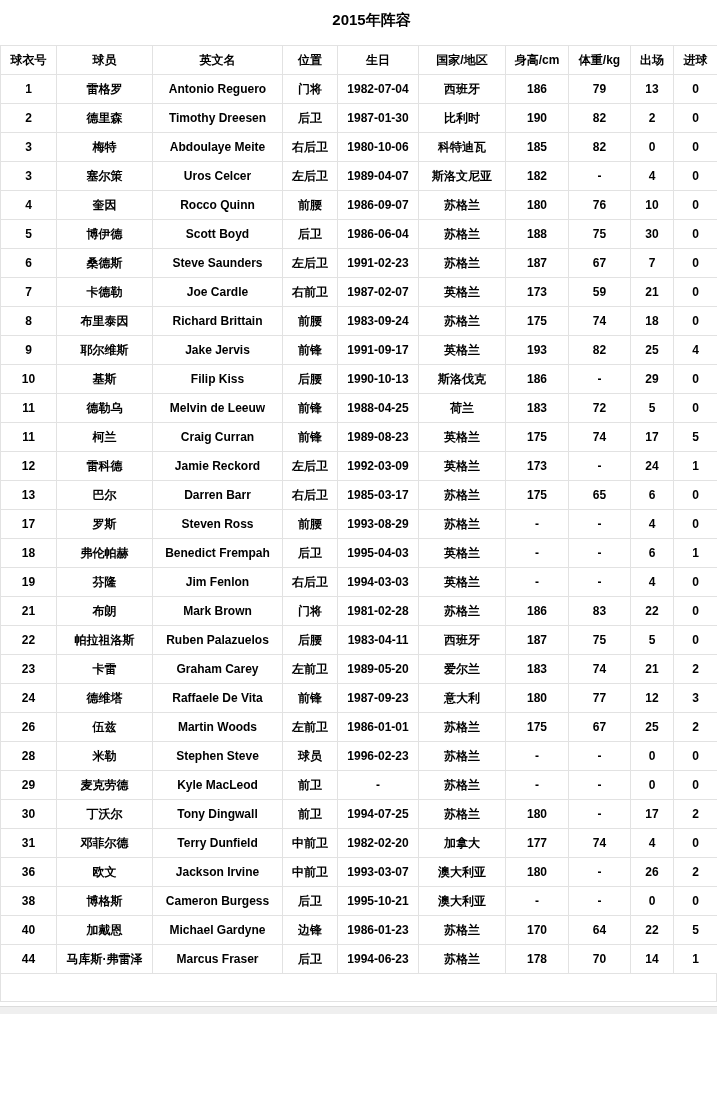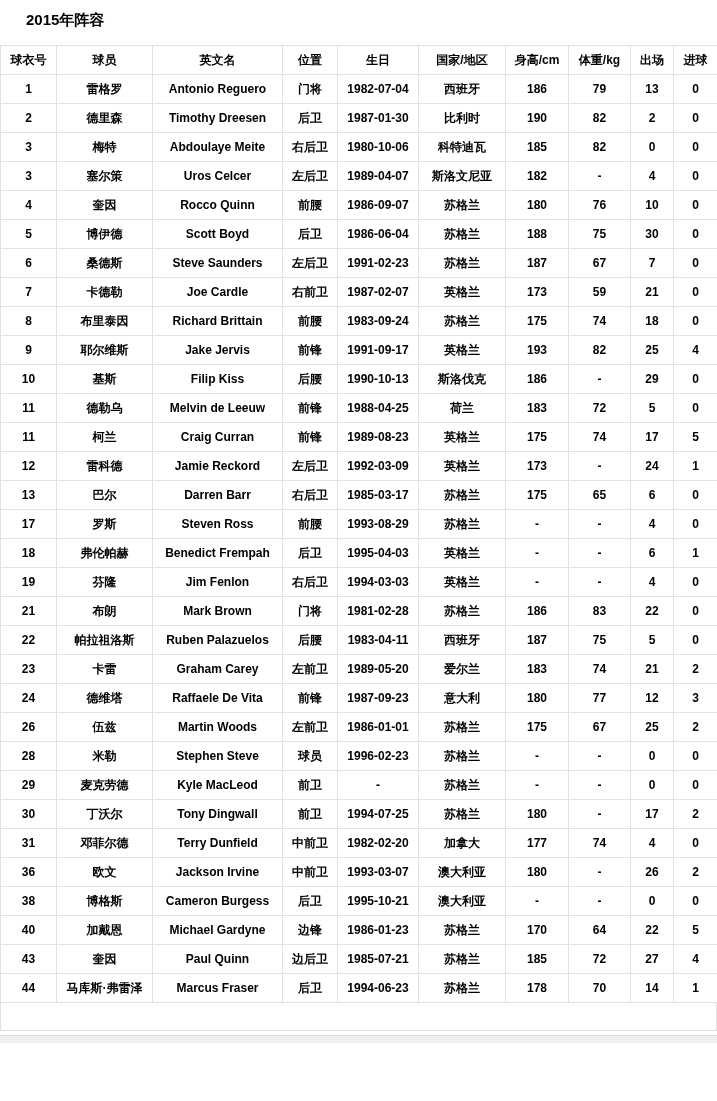--- a/index.html
+++ b/index.html
@@ -16,20 +16,21 @@
     position: relative;
   }
   .title {
     margin: 0;
     padding: 10px 0 0 26px;
     height: 19px;
     font-size: 15px;
     line-height: 19px;
     font-weight: bold;
     color: #000000;
+    text-align: center;
   }
   table.squad {
     margin-top: 16px;
     border-collapse: collapse;
     table-layout: fixed;
     width: 717px;
     border-radius: 18px;
   }
   table.squad th, table.squad td {
     border: 1px solid #e2e2e2;
@@ -449,32 +450,20 @@
           <td>Michael Gardyne</td>
           <td>边锋</td>
           <td>1986-01-23</td>
           <td>苏格兰</td>
           <td>170</td>
           <td>64</td>
           <td>22</td>
           <td>5</td>
         </tr>
         <tr>
-          <td>43</td>
-          <td>奎因</td>
-          <td>Paul Quinn</td>
-          <td>边后卫</td>
-          <td>1985-07-21</td>
-          <td>苏格兰</td>
-          <td>185</td>
-          <td>72</td>
-          <td>27</td>
-          <td>4</td>
-        </tr>
-        <tr>
           <td>44</td>
           <td>马库斯·弗雷泽</td>
           <td>Marcus Fraser</td>
           <td>后卫</td>
           <td>1994-06-23</td>
           <td>苏格兰</td>
           <td>178</td>
           <td>70</td>
           <td>14</td>
           <td>1</td>

